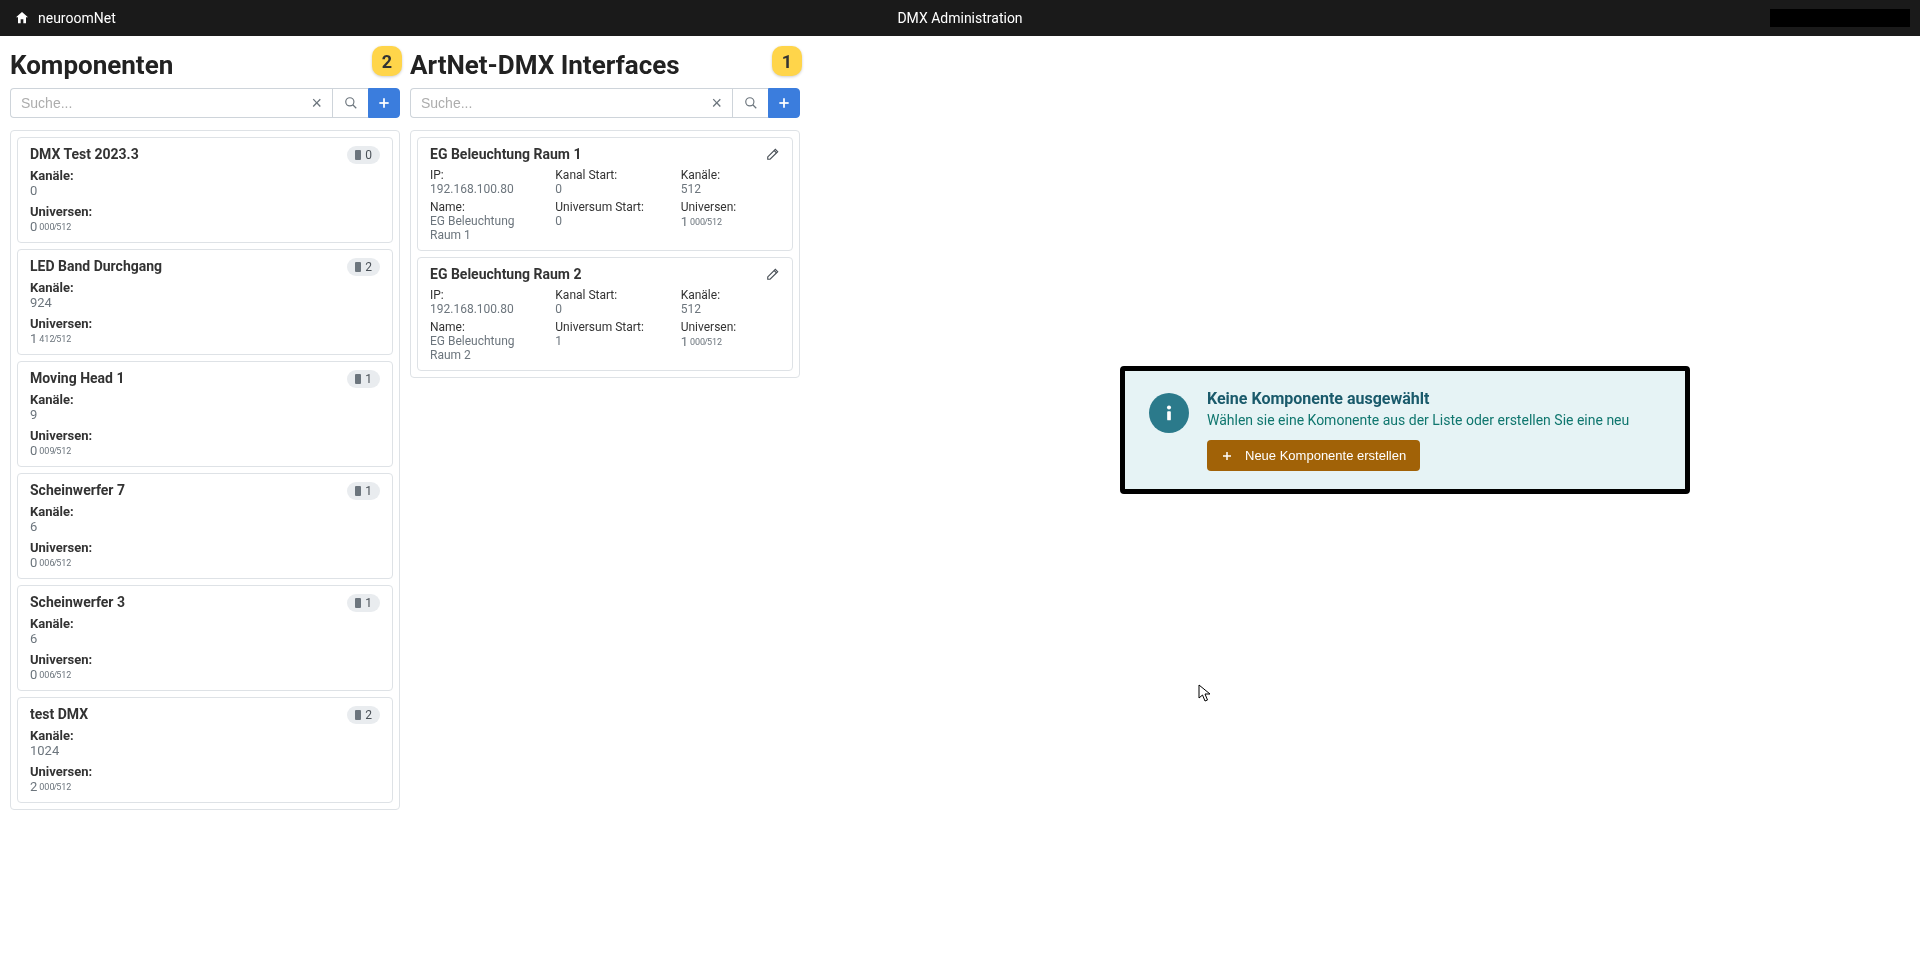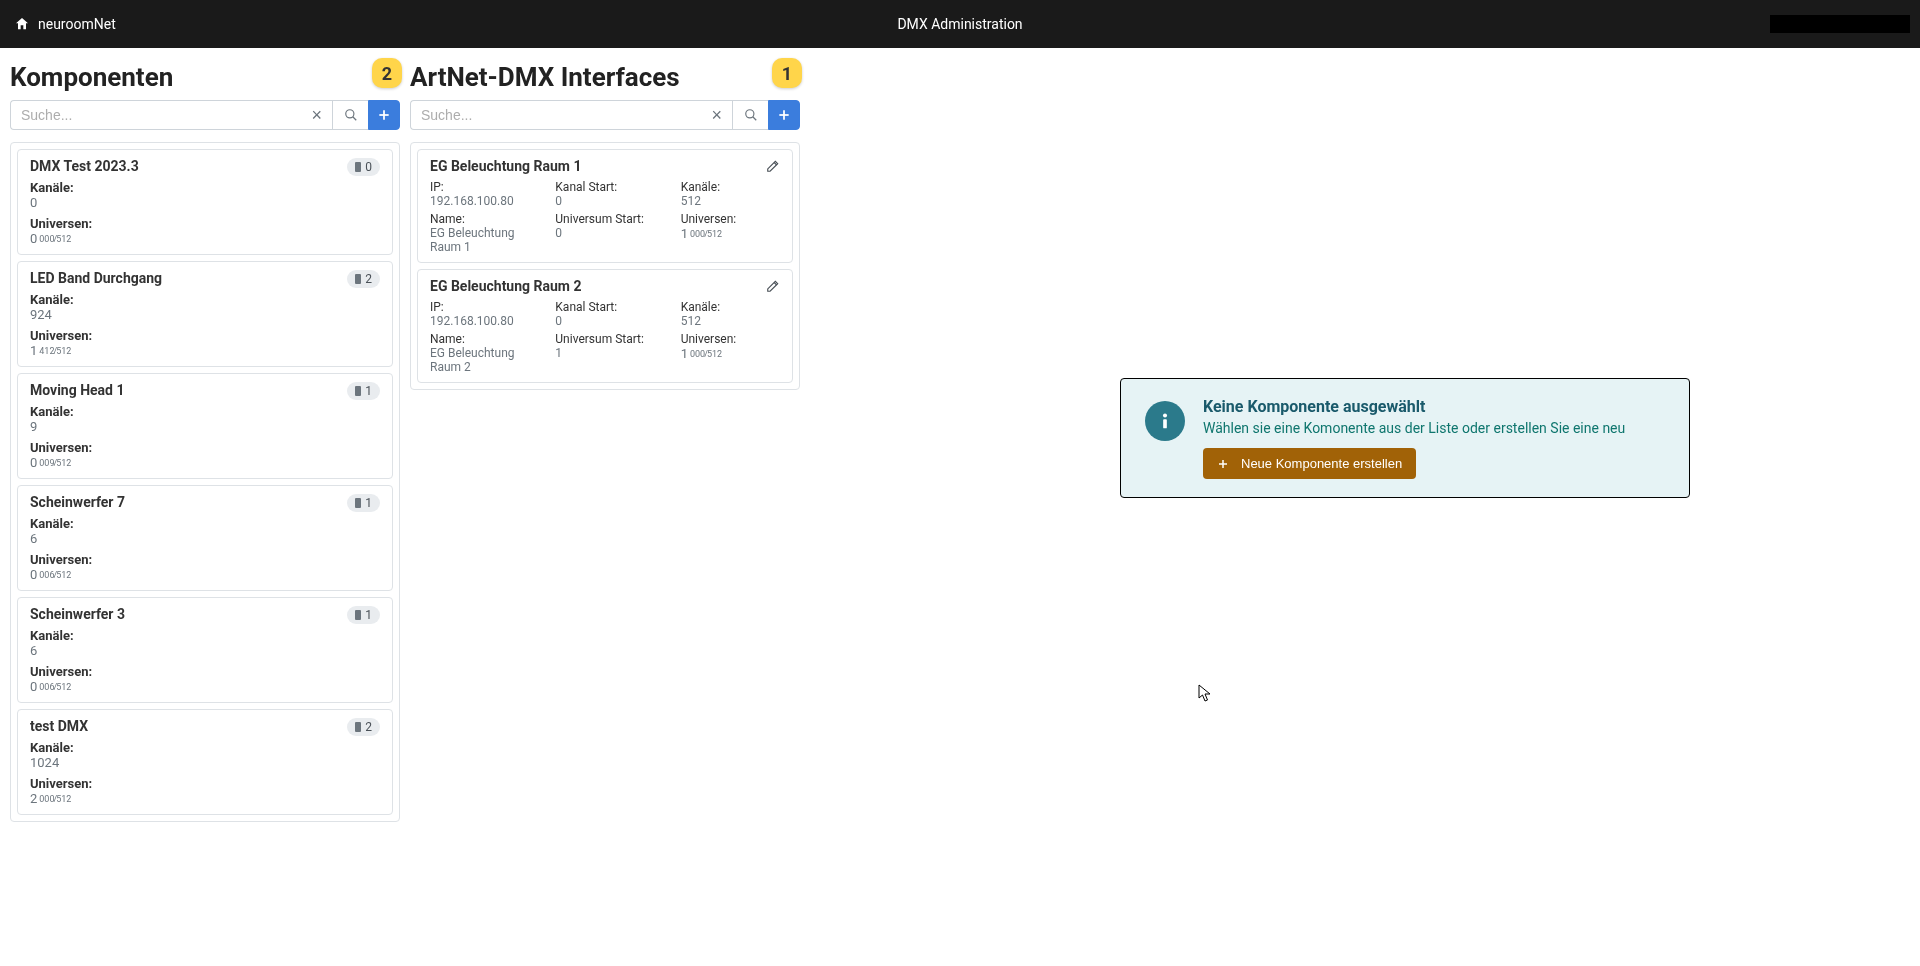--- a/index.html
+++ b/index.html
@@ -1,17 +1,17 @@
 <!DOCTYPE html>
 <html><head>
 <meta charset="utf-8">
 <style>
 * { box-sizing: border-box; margin: 0; padding: 0; }
 body { font-family: -apple-system, BlinkMacSystemFont, "Segoe UI", Roboto, Arial, sans-serif; background: #fff; color: #333; }
-.topbar { background: #1a1a1a; color: #fff; height: 48px; display: flex; align-items: center; padding: 0 14px; position: relative; }
+.topbar { background: #1a1a1a; color: #fff; height: 36px; display: flex; align-items: center; padding: 0 14px; position: relative; }
 .topbar .brand { display: flex; align-items: center; gap: 8px; font-size: 14px; }
 .topbar .title { position: absolute; left: 50%; transform: translateX(-50%); font-size: 14px; }
 .topbar .right-block { position: absolute; right: 10px; width: 140px; height: 18px; background: #000; }
 .home-icon { width: 16px; height: 16px; display: inline-block; }
 .content { display: flex; gap: 10px; padding: 10px; align-items: flex-start; }
 .column { width: 390px; flex-shrink: 0; position: relative; }
 .column-heading { font-size: 26px; font-weight: 700; margin: 4px 0 8px 0; color: #222; }
 .search-row { display: flex; gap: 0; margin-bottom: 12px; border-radius: 7px; }
 .search-input-wrap { flex: 1; border: 1px solid #ced4da; border-right: none; border-radius: 4px 0 0 4px; display: flex; align-items: center; background: #fff; }
 .search-input { flex: 1; border: none; outline: none; padding: 6px 10px; font-size: 14px; background: transparent; color: #495057; }
@@ -31,21 +31,21 @@
 .universe-line sup { font-size: 9px; vertical-align: super; margin-left: 2px; }
 .universe-line sub { font-size: 9px; vertical-align: sub; }
 .universe-line .slash { font-size: 9px; margin: 0 -1px; }
 .badge { position: absolute; top: 8px; right: 12px; background: #e9ecef; border-radius: 12px; padding: 2px 8px; font-size: 12px; color: #495057; display: flex; align-items: center; gap: 4px; }
 .badge-icon { width: 6px; height: 10px; background: #6c757d; border-radius: 1px; display: inline-block; }
 .iface-grid { display: grid; grid-template-columns: 1fr 1fr 1fr; gap: 4px 26px; margin-top: 4px; }
 .iface-cell .lbl { font-size: 12px; color: #333; }
 .iface-cell .val { font-size: 12px; color: #6c757d; }
 .edit-icon { position: absolute; top: 8px; right: 12px; color: #495057; cursor: pointer; }
 .callout-area { flex: 1; display: flex; align-items: flex-start; justify-content: center; padding-top: 320px; padding-left: 90px; }
-.info-box { background: #e6f3f5; border: 1px solid #000000; border-radius: 4px; padding: 18px 24px; display: flex; gap: 18px; align-items: flex-start; width: 570px; }
+.info-box { background: #e6f3f5; border: 5px solid #000000; border-radius: 4px; padding: 18px 24px; display: flex; gap: 18px; align-items: flex-start; width: 570px; }
 .info-circle { width: 40px; height: 40px; background: #2b7a8b; border-radius: 50%; display: flex; align-items: center; justify-content: center; color: #fff; font-size: 20px; font-weight: bold; flex-shrink: 0; margin-top: 4px; }
 .info-content h3 { color: #1a5a6b; font-size: 16px; font-weight: 700; margin-bottom: 4px; }
 .info-content p { color: #0f766e; font-size: 14px; margin-bottom: 12px; }
 .new-btn { background: #a16207; color: #fff; border: none; border-radius: 4px; padding: 8px 14px; font-size: 13px; cursor: pointer; display: flex; align-items: center; gap: 12px; }
 .annot { position: absolute; top: 0px; right: -2px; background: #ffd54a; color: #333; font-weight: 700; font-size: 18px; width: 30px; height: 30px; border-radius: 10px; display: flex; align-items: center; justify-content: center; z-index: 10; box-shadow: 0 1px 3px rgba(0,0,0,0.2); }
 .annot-2 { right: -2px; }
 .cursor { position: fixed; left: 1198px; top: 684px; pointer-events: none; }
 .cursor svg { width: 16px; height: 20px; }
 </style>
 </head>

